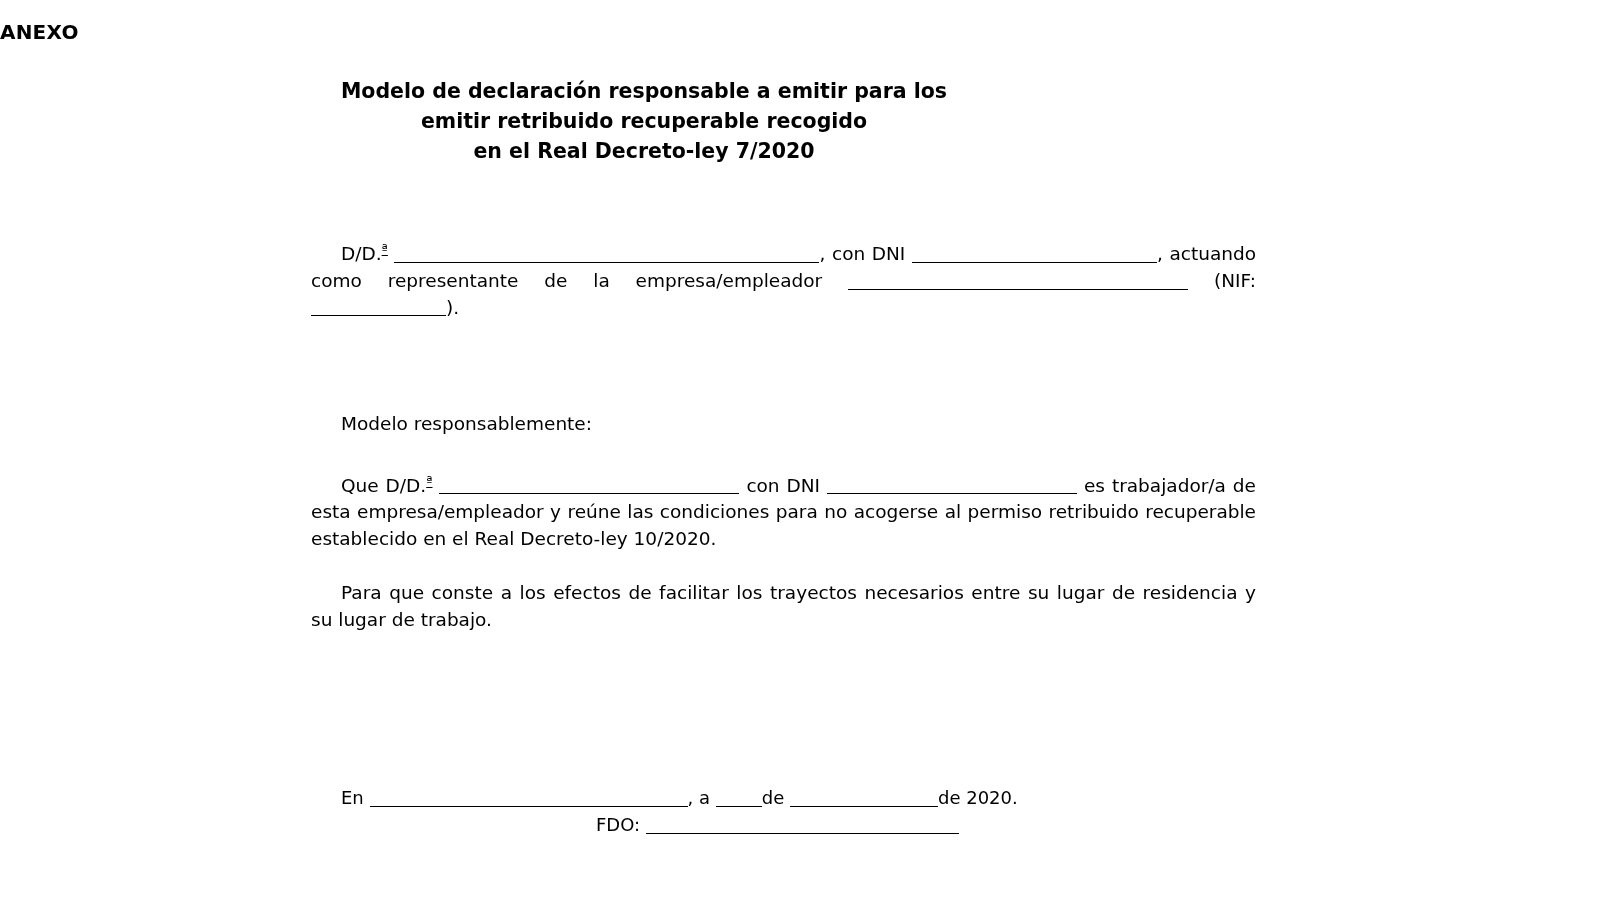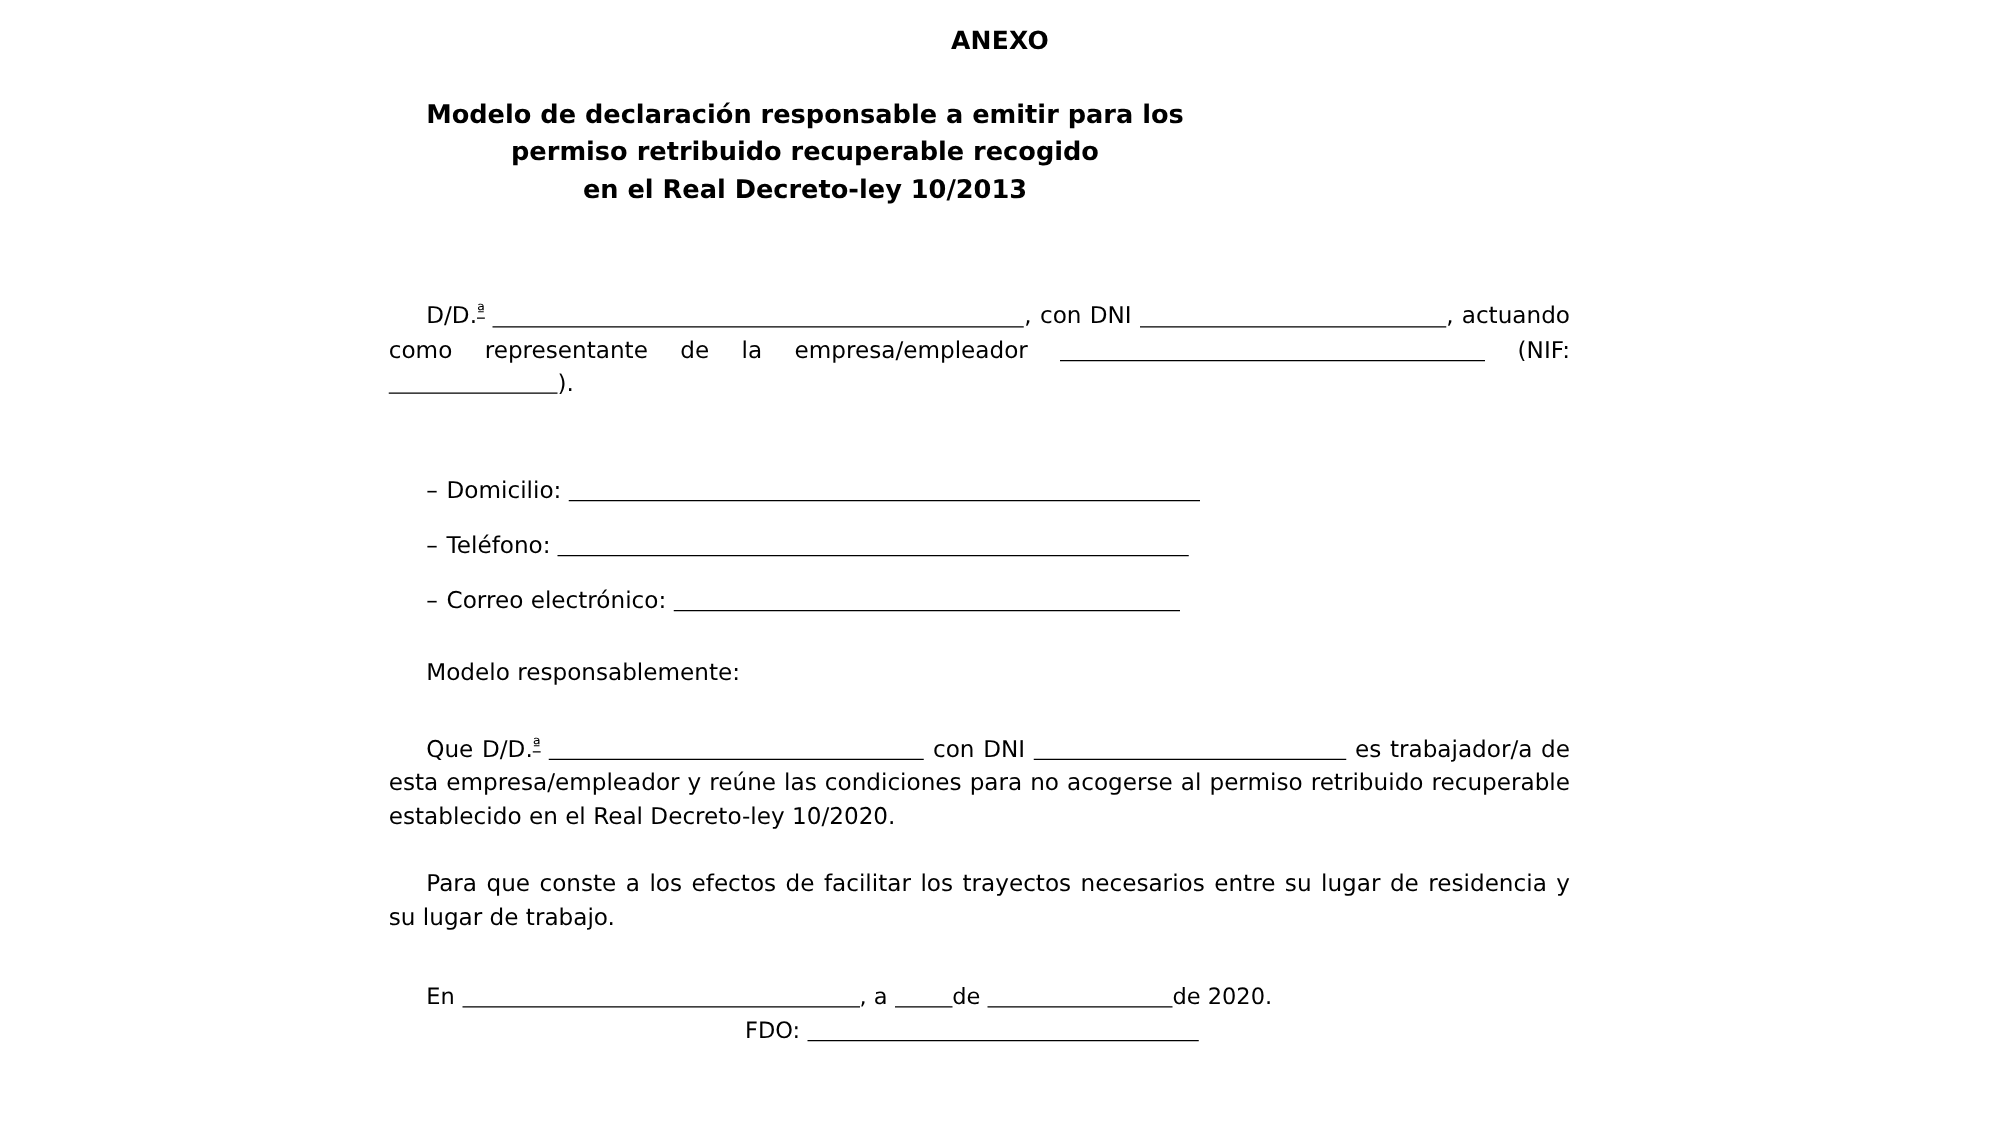--- a/index.html
+++ b/index.html
@@ -14,21 +14,21 @@
   .page {
     position:relative;
     width:1600px; height:900px;
     background:#ffffff;
   }
 
   
   .doc-title {
     position:absolute;
     top:20px; left:0; width:1600px;
-    text-align:center;
+    text-align:left;
     font-weight:bold;
     font-size:20px;
     letter-spacing:0.2px;
   }
   .doc-subtitle {
     position:absolute;
     top:76px; left:0; width:1288px;
     text-align:center;
     font-weight:bold;
     font-size:20.5px;
@@ -107,55 +107,41 @@
 </style>
 </head>
 <body>
 
 <div class="page">
 
   <div class="doc-title">ANEXO</div>
 
   <div class="doc-subtitle">
     <span class="sub-line">Modelo de declaración responsable a emitir para los</span>
-    <span class="sub-line">permiso retribuido recuperable recogido</span>
-    <span class="sub-line">en el Real Decreto-ley 10/2013</span>
+    <span class="sub-line">emitir retribuido recuperable recogido</span>
+    <span class="sub-line">en el Real Decreto-ley 7/2020</span>
   </div>
 
   <div class="body-area">
 
     <p class="para indent">
       <span>D/D.</span><span class="ord">ª</span>
       <span class="fill w-name"></span><span>,</span>
       <span>con DNI</span>
       <span class="fill w-dni"></span><span>,</span>
       <span>actuando como representante de la empresa/empleador</span>
       <span class="fill w-empresa"></span>
       <span>(NIF:</span><span class="fill w-nif"></span><span>).</span>
     </p>
 
     <div class="gap-md"></div>
 
 
     <div class="gap-sm"></div>
 
-    <ul class="contact-list">
-      <li class="contact-item">
-        <span class="dash">–</span><span>Domicilio:</span>
-        <span class="fill w-domicilio"></span>
-      </li>
-      <li class="contact-item">
-        <span class="dash">–</span><span>Teléfono:</span>
-        <span class="fill w-telefono"></span>
-      </li>
-      <li class="contact-item">
-        <span class="dash">–</span><span>Correo electrónico:</span>
-        <span class="fill w-correo"></span>
-      </li>
-    </ul>
 
     <div class="gap-md"></div>
 
     <p class="para indent">Modelo responsablemente:</p>
 
     <div class="gap-md"></div>
 
     <p class="para indent">
       <span>Que</span>
       <span>D/D.</span><span class="ord">ª</span>

